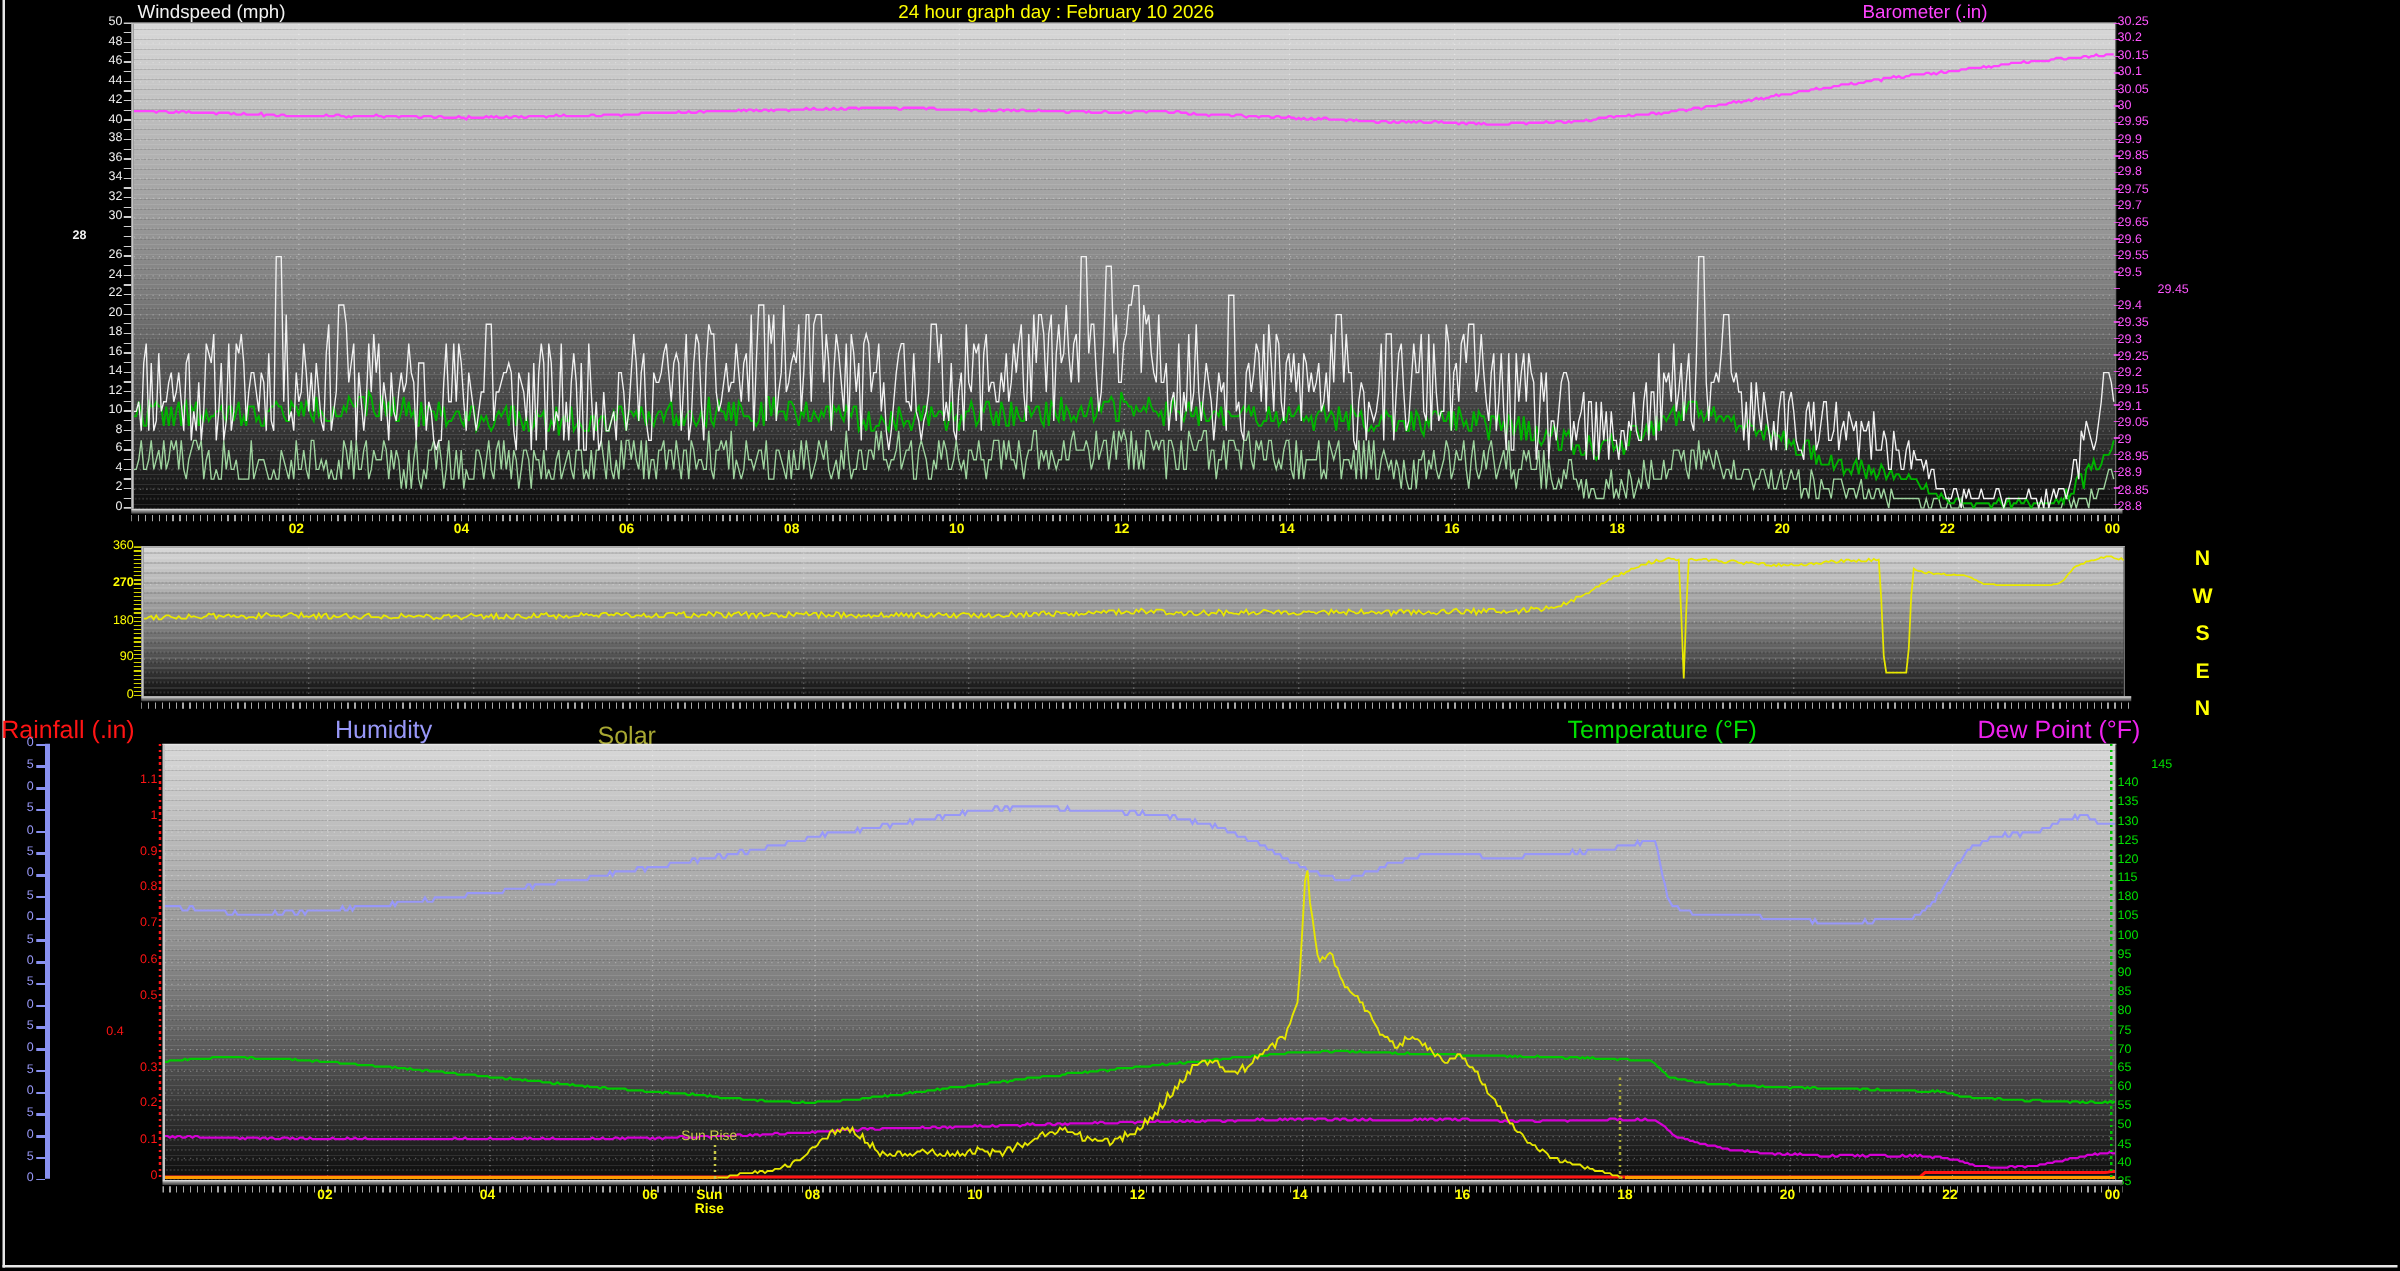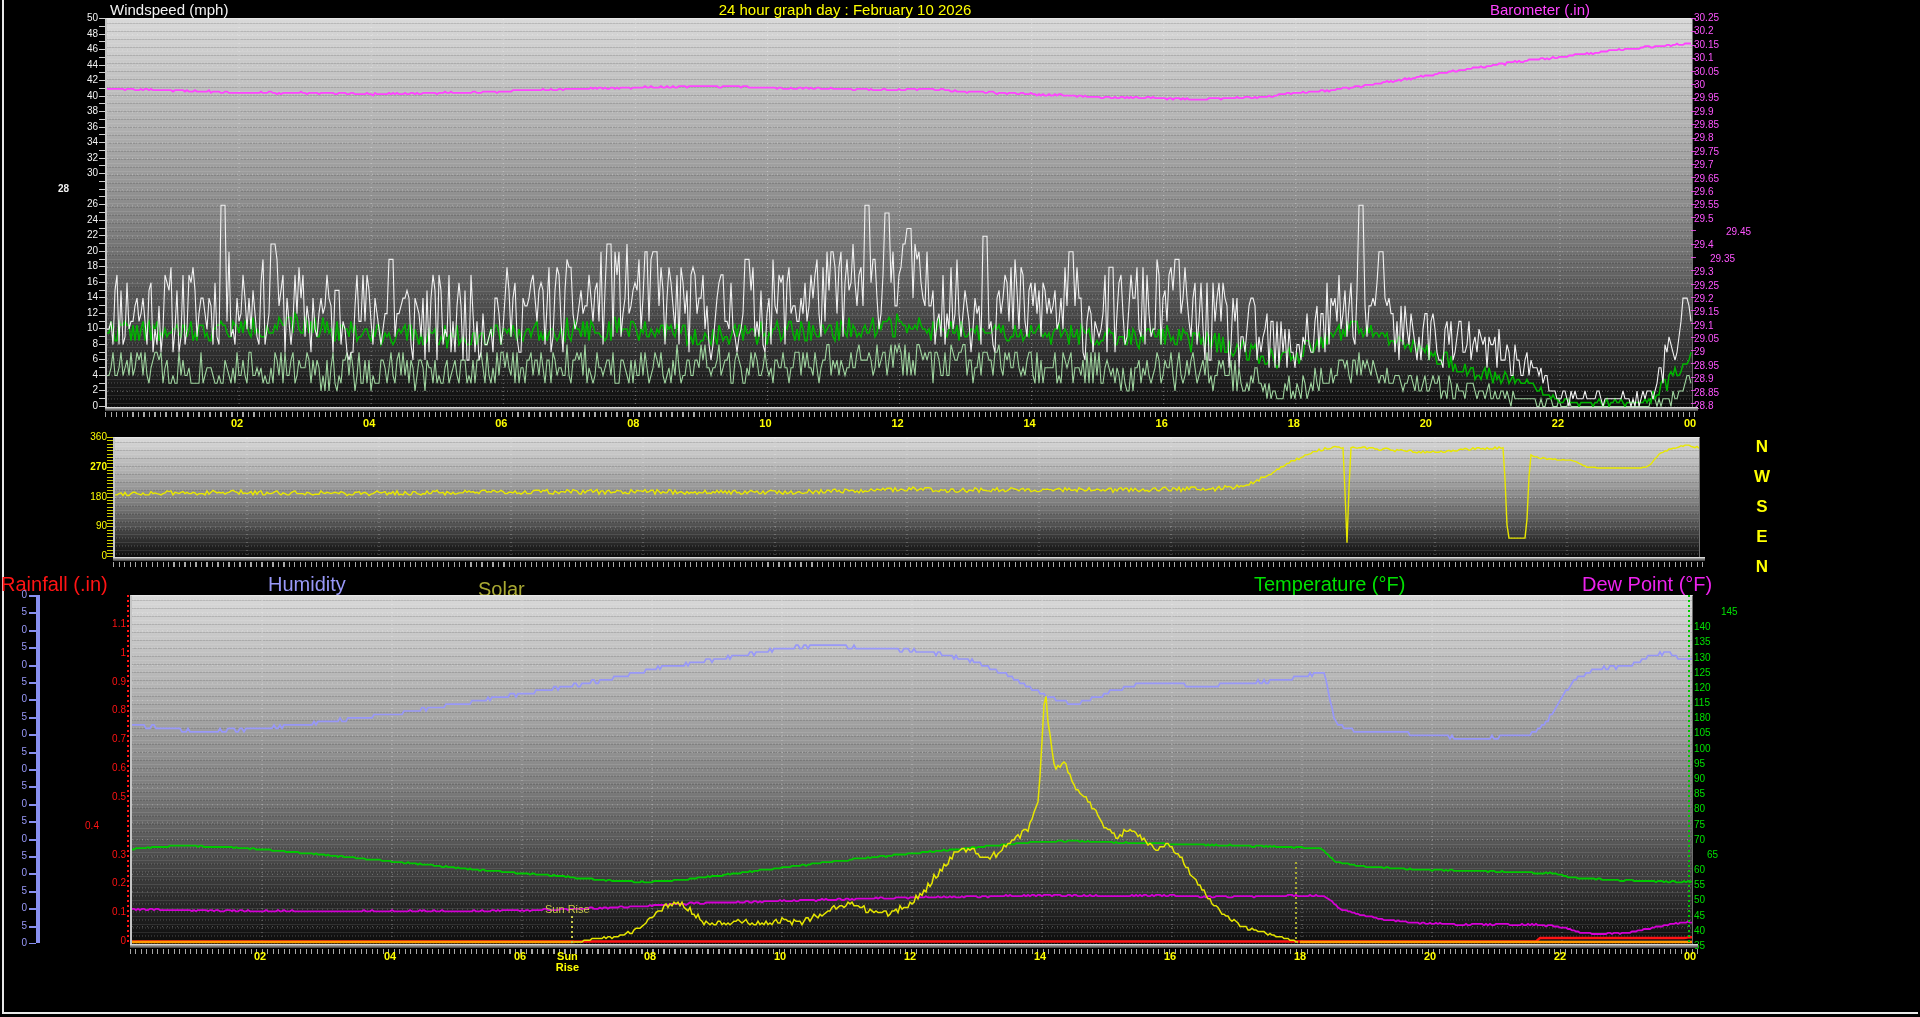--- a/index.html
+++ b/index.html
@@ -121,21 +121,21 @@
       <span style="left: 1694px; width: 44px; top: 120.034px; text-align: left; color: rgb(255, 85, 255);">29.85</span>
       <span style="left: 1694px; width: 44px; top: 133.414px; text-align: left; color: rgb(255, 85, 255);">29.8</span>
       <span style="left: 1694px; width: 44px; top: 146.793px; text-align: left; color: rgb(255, 85, 255);">29.75</span>
       <span style="left: 1694px; width: 44px; top: 160.172px; text-align: left; color: rgb(255, 85, 255);">29.7</span>
       <span style="left: 1694px; width: 44px; top: 173.552px; text-align: left; color: rgb(255, 85, 255);">29.65</span>
       <span style="left: 1694px; width: 44px; top: 186.931px; text-align: left; color: rgb(255, 85, 255);">29.6</span>
       <span style="left: 1694px; width: 44px; top: 200.31px; text-align: left; color: rgb(255, 85, 255);">29.55</span>
       <span style="left: 1694px; width: 44px; top: 213.69px; text-align: left; color: rgb(255, 85, 255);">29.5</span>
       <span style="left: 1694px; width: 44px; top: 227.069px; text-align: left; color: rgb(255, 85, 255); padding-left: 32px;">29.45</span>
       <span style="left: 1694px; width: 44px; top: 240.448px; text-align: left; color: rgb(255, 85, 255);">29.4</span>
-      <span style="left: 1694px; width: 44px; top: 253.828px; text-align: left; color: rgb(255, 85, 255); padding-left: 16px;">29.35</span>
+      <span style="left: 1694px; width: 44px; top: 253.828px; text-align: left; color: rgb(255, 85, 255);">29.35</span>
       <span style="left: 1694px; width: 44px; top: 267.207px; text-align: left; color: rgb(255, 85, 255);">29.3</span>
       <span style="left: 1694px; width: 44px; top: 280.586px; text-align: left; color: rgb(255, 85, 255);">29.25</span>
       <span style="left: 1694px; width: 44px; top: 293.966px; text-align: left; color: rgb(255, 85, 255);">29.2</span>
       <span style="left: 1694px; width: 44px; top: 307.345px; text-align: left; color: rgb(255, 85, 255);">29.15</span>
       <span style="left: 1694px; width: 44px; top: 320.724px; text-align: left; color: rgb(255, 85, 255);">29.1</span>
       <span style="left: 1694px; width: 44px; top: 334.103px; text-align: left; color: rgb(255, 85, 255);">29.05</span>
       <span style="left: 1694px; width: 44px; top: 347.483px; text-align: left; color: rgb(255, 85, 255);">29</span>
       <span style="left: 1694px; width: 44px; top: 360.862px; text-align: left; color: rgb(255, 85, 255);">28.95</span>
       <span style="left: 1694px; width: 44px; top: 374.241px; text-align: left; color: rgb(255, 85, 255);">28.9</span>
       <span style="left: 1694px; width: 44px; top: 387.621px; text-align: left; color: rgb(255, 85, 255);">28.85</span>
@@ -293,21 +293,21 @@
       <span style="left: 1694px; width: 40px; top: 698.091px; text-align: left; color: rgb(0, 224, 0);">115</span>
       <span style="left: 1694px; width: 40px; top: 713.273px; text-align: left; color: rgb(0, 224, 0);">180</span>
       <span style="left: 1694px; width: 40px; top: 728.455px; text-align: left; color: rgb(0, 224, 0);">105</span>
       <span style="left: 1694px; width: 40px; top: 743.636px; text-align: left; color: rgb(0, 224, 0);">100</span>
       <span style="left: 1694px; width: 40px; top: 758.818px; text-align: left; color: rgb(0, 224, 0);">95</span>
       <span style="left: 1694px; width: 40px; top: 774px; text-align: left; color: rgb(0, 224, 0);">90</span>
       <span style="left: 1694px; width: 40px; top: 789.182px; text-align: left; color: rgb(0, 224, 0);">85</span>
       <span style="left: 1694px; width: 40px; top: 804.364px; text-align: left; color: rgb(0, 224, 0);">80</span>
       <span style="left: 1694px; width: 40px; top: 819.545px; text-align: left; color: rgb(0, 224, 0);">75</span>
       <span style="left: 1694px; width: 40px; top: 834.727px; text-align: left; color: rgb(0, 224, 0);">70</span>
-      <span style="left: 1694px; width: 40px; top: 849.909px; text-align: left; color: rgb(0, 224, 0); padding-left: 13px;">65</span>
+      <span style="left: 1694px; width: 40px; top: 849.909px; text-align: left; color: rgb(0, 224, 0);">65</span>
       <span style="left: 1694px; width: 40px; top: 865.091px; text-align: left; color: rgb(0, 224, 0);">60</span>
       <span style="left: 1694px; width: 40px; top: 880.273px; text-align: left; color: rgb(0, 224, 0);">55</span>
       <span style="left: 1694px; width: 40px; top: 895.455px; text-align: left; color: rgb(0, 224, 0);">50</span>
       <span style="left: 1694px; width: 40px; top: 910.636px; text-align: left; color: rgb(0, 224, 0);">45</span>
       <span style="left: 1694px; width: 40px; top: 925.818px; text-align: left; color: rgb(0, 224, 0);">40</span>
       <span style="left: 1694px; width: 40px; top: 941px; text-align: left; color: rgb(0, 224, 0);">35</span>
     </div>
   <div class="xbar" style="left:130px;top:944px;width:1568px;"></div>
   <div class="xticks" style="left:130px;top:949px;width:1568px;"></div>
   <div class="xlab" id="xlab-bot">

